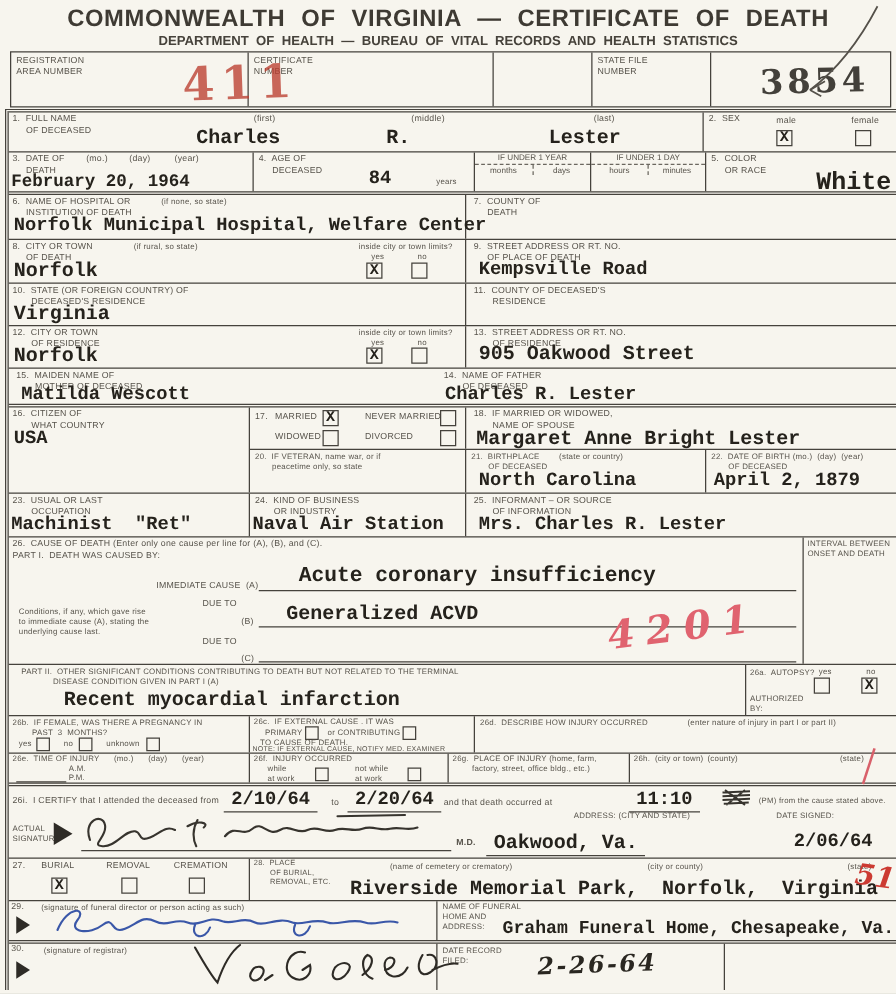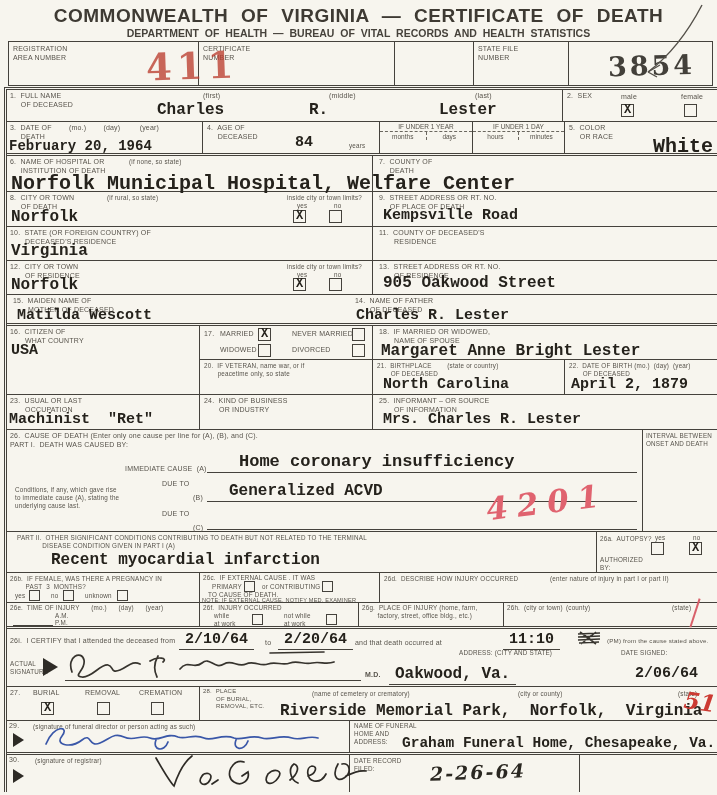--- a/index.html
+++ b/index.html
@@ -118,21 +118,21 @@
      OR RACE</span>
         <span class="typed" style="left:88px;top:13px;font-size:20px">White</span>
       </div>
     </div>
 
     <div class="row" style="height:36px">
       <div class="cell" style="width:366px">
         <span class="lbl" style="left:3px;top:2px">6.  NAME OF HOSPITAL OR
      INSTITUTION OF DEATH</span>
         <span class="lbl sm" style="left:122px;top:2px">(if none, so state)</span>
-        <span class="typed" style="left:4px;top:16px;font-size:20px">Norfolk Municipal Hospital, Welfare Center</span>
+        <span class="typed" style="left:4px;top:16px;font-size:15px">Norfolk Municipal Hospital, Welfare Center</span>
       </div>
       <div class="cell last" style="flex:1">
         <span class="lbl" style="left:6px;top:2px">7.  COUNTY OF
      DEATH</span>
       </div>
     </div>
 
     <div class="row" style="height:35px">
       <div class="cell" style="width:366px">
         <span class="lbl" style="left:3px;top:2px">8.  CITY OR TOWN
@@ -241,35 +241,36 @@
 
     <div class="row" style="height:35px">
       <div class="cell" style="width:193px">
         <span class="lbl" style="left:3px;top:2px">23.  USUAL OR LAST
        OCCUPATION</span>
         <span class="typed" style="left:2px;top:16px;font-size:15px">Machinist  "Ret"</span>
       </div>
       <div class="cell" style="width:173px">
         <span class="lbl" style="left:4px;top:2px">24.  KIND OF BUSINESS
        OR INDUSTRY</span>
+        <span class="typed" style="left:2px;top:16px;font-size:15px">Naval Air Station</span>
       </div>
       <div class="cell last" style="flex:1">
         <span class="lbl" style="left:6px;top:2px">25.  INFORMANT – OR SOURCE
        OF INFORMATION</span>
         <span class="typed" style="left:10px;top:16px;font-size:15px">Mrs. Charles R. Lester</span>
       </div>
     </div>
 
     <div class="row" style="height:102px">
       <div class="cell" style="width:636px">
         <span class="lbl" style="left:3px;top:2px">26.  CAUSE OF DEATH (Enter only one cause per line for (A), (B), and (C).</span>
         <span class="lbl" style="left:3px;top:11px">PART I.  DEATH WAS CAUSED BY:</span>
         <span class="lbl" style="left:118px;top:35px">IMMEDIATE CAUSE  (A)</span>
         <div class="rule" style="left:200px;top:42px;width:430px"></div>
-        <span class="typed" style="left:232px;top:22px;font-size:17px">Home coronary insufficiency</span>
+        <span class="typed" style="left:232px;top:22px;font-size:17px">Acute coronary insufficiency</span>
         <span class="lbl" style="left:155px;top:50px">DUE TO</span>
         <span class="lbl" style="left:186px;top:64px">(B)</span>
         <div class="rule" style="left:200px;top:71px;width:430px"></div>
         <span class="typed" style="left:222px;top:52px;font-size:16px">Generalized ACVD</span>
         <span class="lbl sm" style="left:8px;top:56px">Conditions, if any, which gave rise
 to immediate cause (A), stating the
 underlying cause last.</span>
         <span class="lbl" style="left:155px;top:80px">DUE TO</span>
         <span class="lbl" style="left:186px;top:94px">(C)</span>
         <div class="rule" style="left:200px;top:99px;width:430px"></div>

